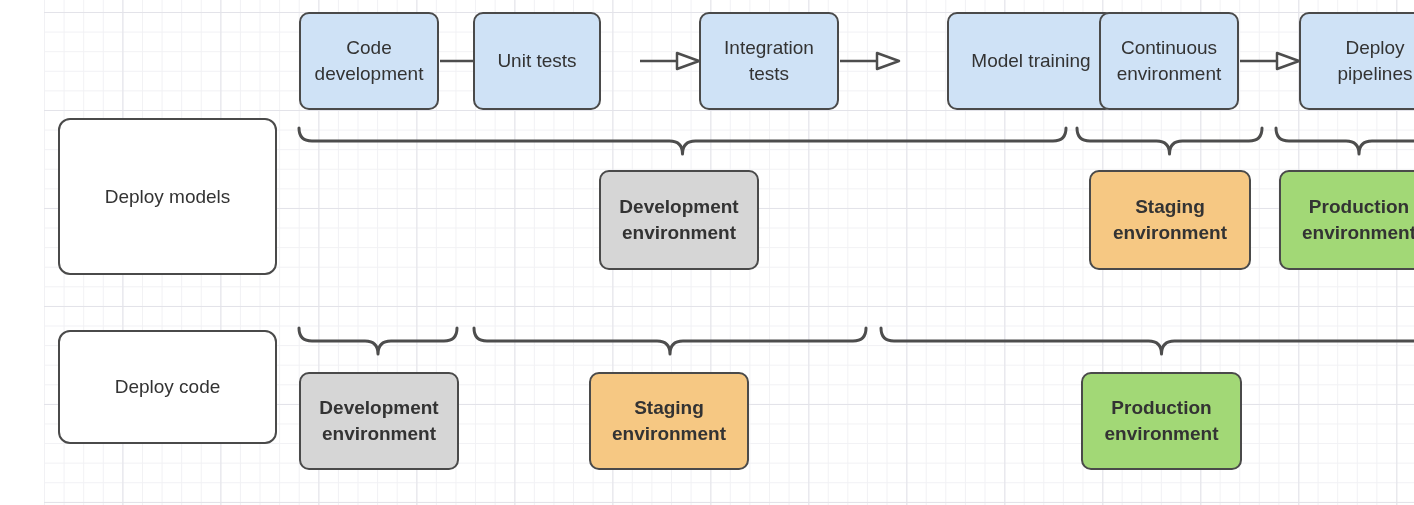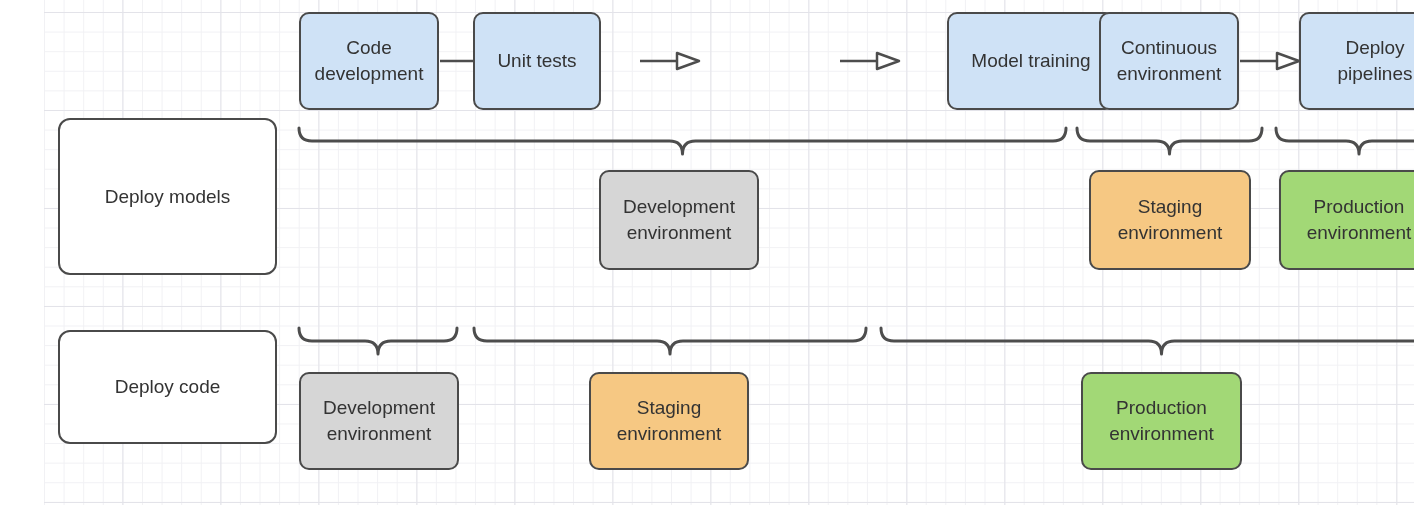--- a/index.html
+++ b/index.html
@@ -30,21 +30,21 @@
     display: flex;
     align-items: center;
     justify-content: center;
     text-align: center;
     font-size: 19px;
     line-height: 1.35;
     color: var(--text);
   }
 
   .flow-node { background: var(--flow-fill); padding: 0 14px; }
-  .env       { padding: 0 10px; }
+  .env       { padding: 0 10px; font-weight: bold; }
   .env-gray   { background: var(--env-gray); }
   .env-orange { background: var(--env-orange); }
   .env-green  { background: var(--env-green); }
   .row-label  { background: var(--label-fill); border-radius: 12px; }
 
   svg.overlay {
     position: absolute;
     left: 0; top: 0;
     width: 1414px; height: 505px;
     pointer-events: none;
@@ -89,20 +89,23 @@
     <path class="brace" d="M430,328 Q430,341 443,341 H613 Q626,341 626,354 Q626,341 639,341 H809 Q822,341 822,328"></path>
     <path class="brace" d="M837,328 Q837,341 850,341 H1104.5 Q1117.5,341 1117.5,354 Q1117.5,341 1130.5,341 H1385 Q1398,341 1398,328"></path>
   </svg>
 
   <div class="shape flow-node" style="left:255px; top:12px; width:140px; height:98px">
     <span>Code development</span>
   </div>
   <div class="shape flow-node" style="left:429px; top:12px; width:128px; height:98px">
     <span>Unit tests</span>
   </div>
+  <div class="shape flow-node" style="left:655px; top:12px; width:140px; height:98px">
+    <span>Integration tests</span>
+  </div>
   <div class="shape flow-node" style="left:903px; top:12px; width:168px; height:98px">
     <span>Model training</span>
   </div>
   <div class="shape flow-node" style="left:1055px; top:12px; width:140px; height:98px">
     <span>Continuous environment</span>
   </div>
   <div class="shape flow-node" style="left:1255px; top:12px; width:152px; height:98px">
     <span>Deploy pipelines</span>
   </div>
 

